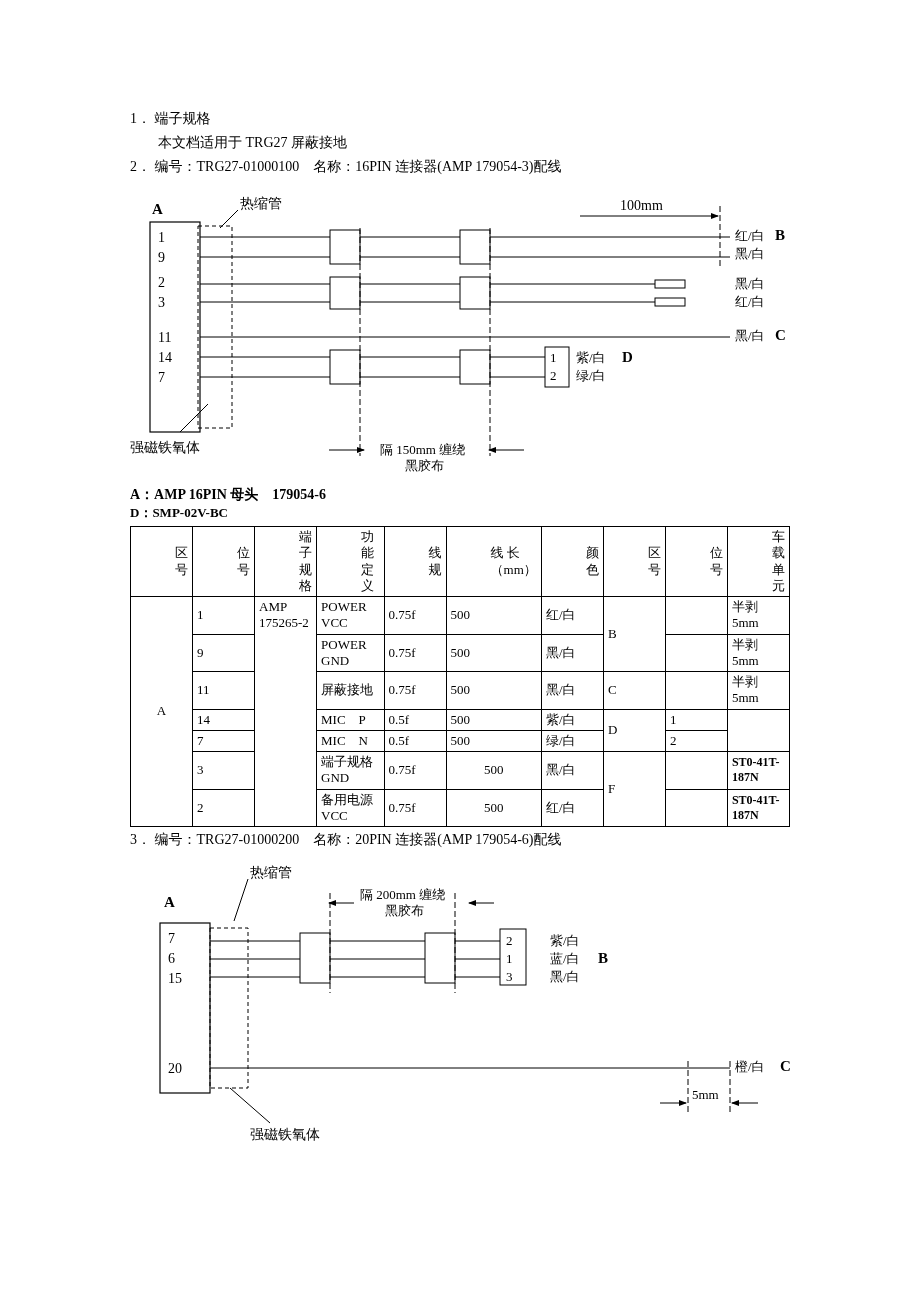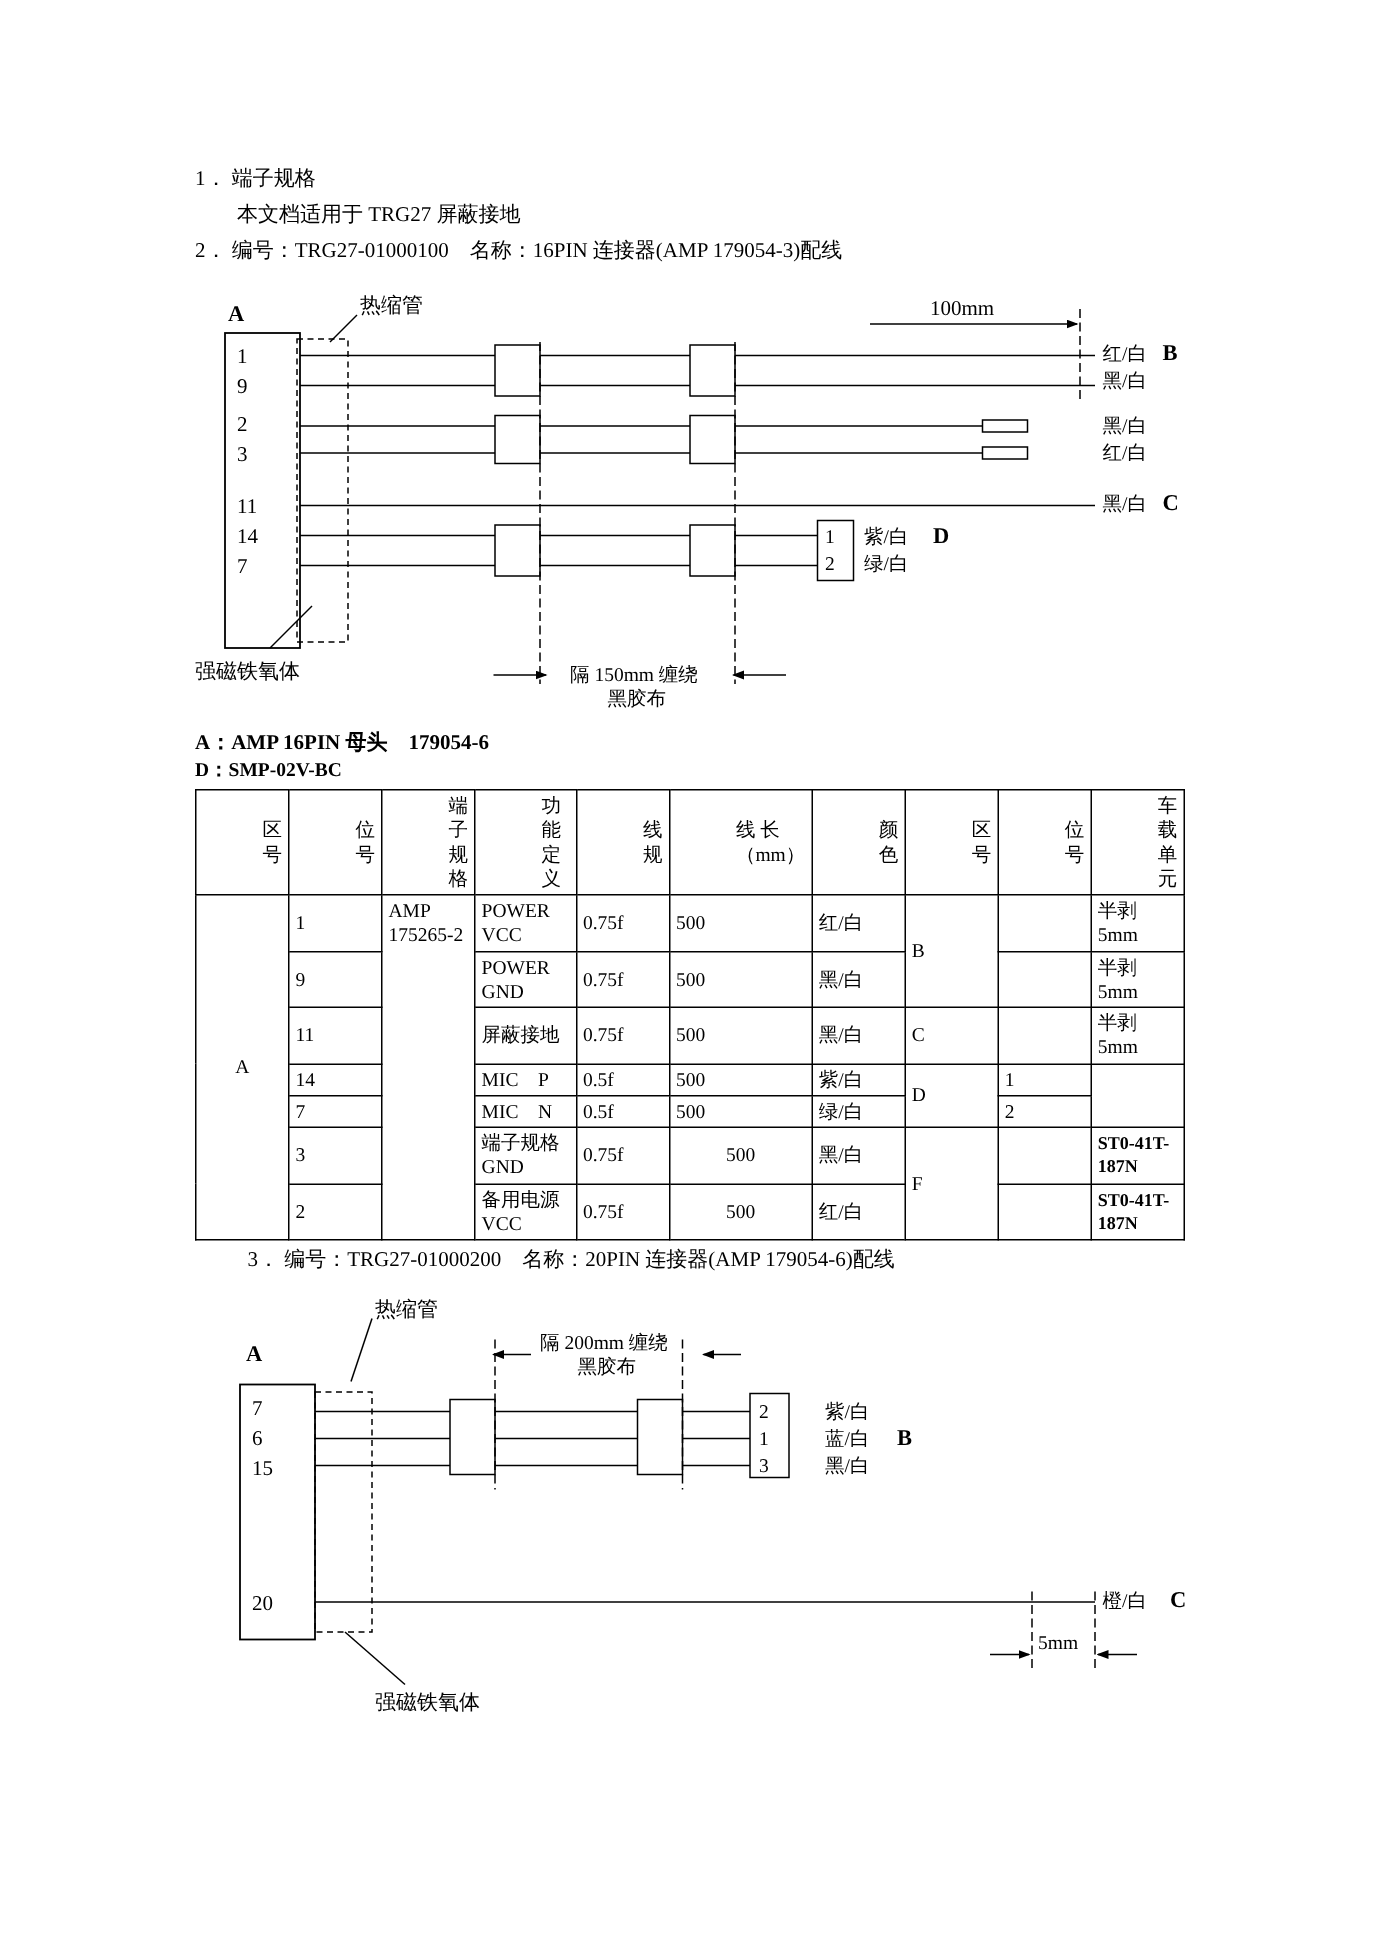--- a/index.html
+++ b/index.html
@@ -207,21 +207,21 @@
     <td>备用电源 VCC</td>
     <td>0.75f</td>
     <td style="text-align:center;">500</td>
     <td>红/白</td>
     <td></td>
     <td class="small bold">ST0-41T-187N</td>
   </tr>
 </tbody>
   </table>
 
-<div class="section" style="margin-top:4px;margin-left:35px;">
+<div class="section" style="margin-top:4px;">
   <span>3．</span>
   <span>编号：TRG27-01000200　名称：20PIN 连接器(AMP 179054-6)配线</span>
 </div>
 
 <div class="diagram-wrap2">
 <svg width="660" height="290" viewBox="0 0 660 290">
   <defs>
     <marker id="arrR2" markerWidth="8" markerHeight="8" refX="7" refY="3" orient="auto">
           <path d="M0,0 L8,3 L0,6 Z" fill="#000"></path>
         </marker>

